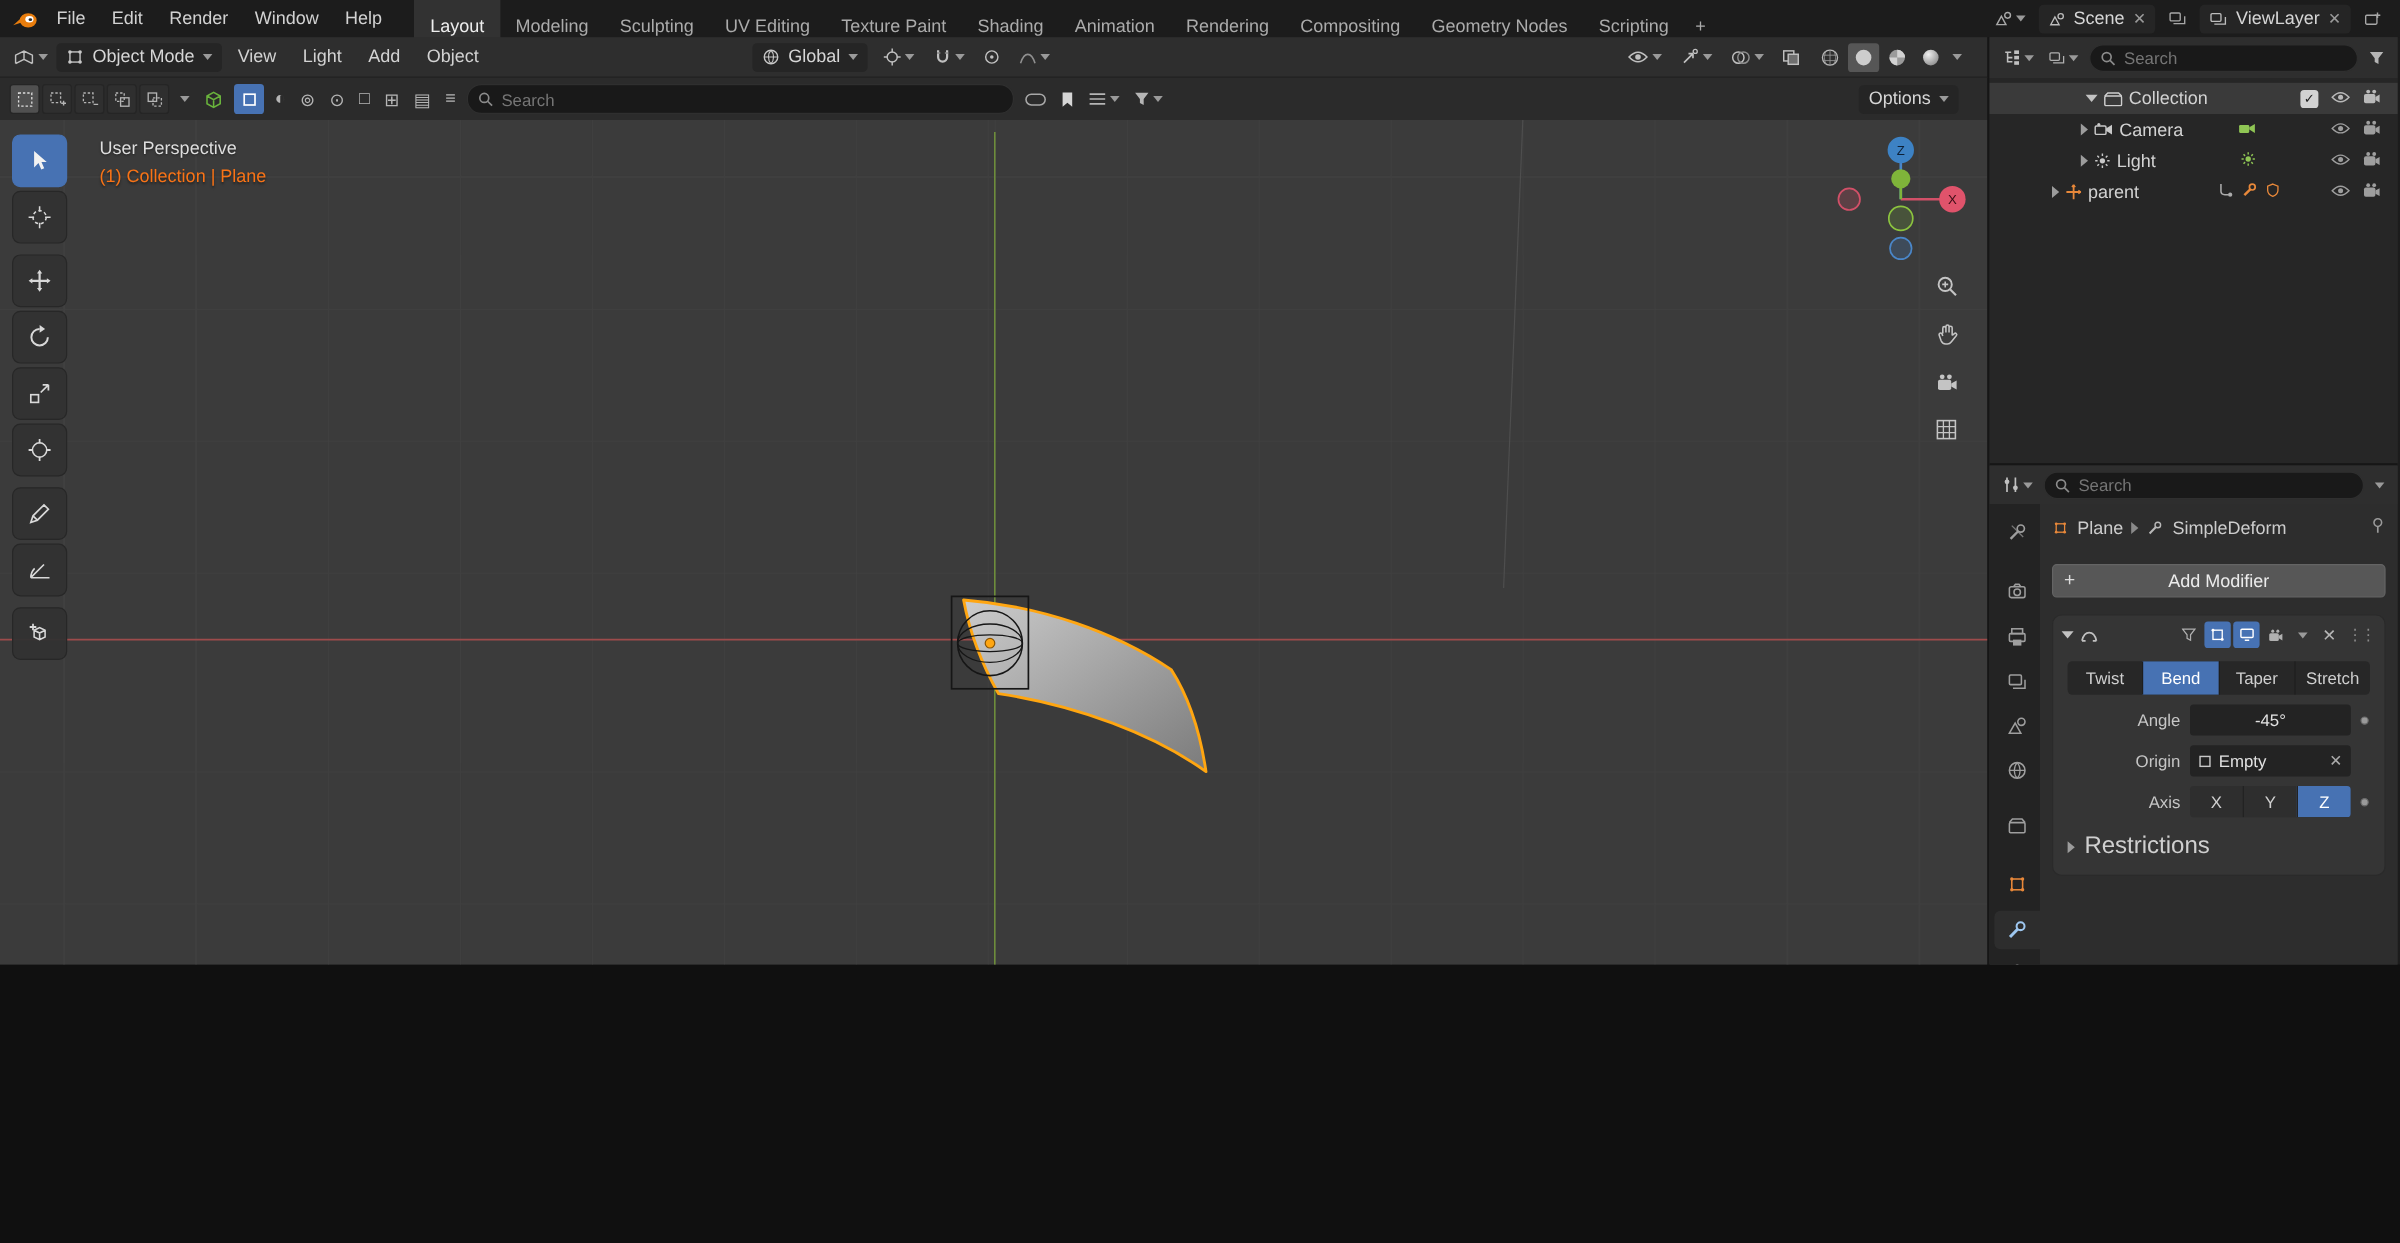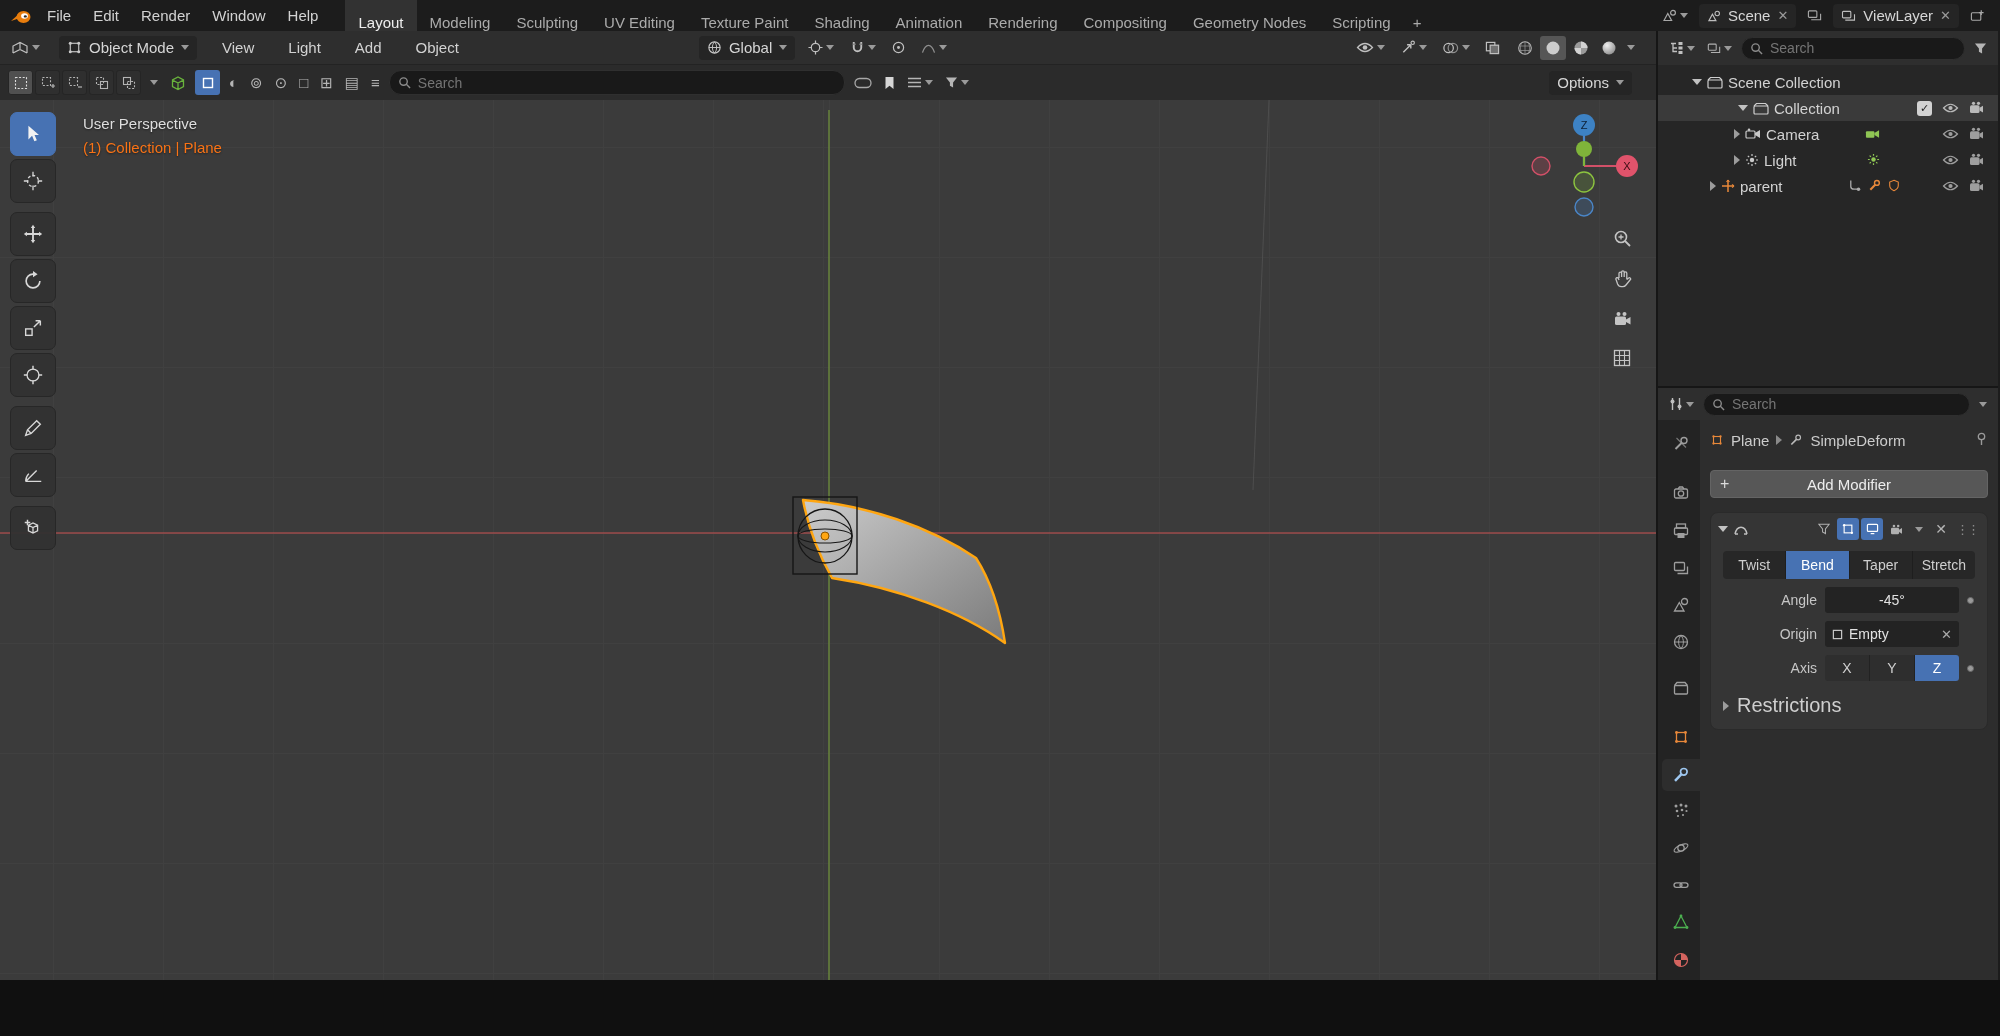--- a/index.html
+++ b/index.html
@@ -1,18 +1,18 @@
 <!DOCTYPE html>
 <html><head>
 <meta charset="utf-8">
 <style>
   *{margin:0;padding:0;box-sizing:border-box;user-select:none}
   html,body{background:#101010}
   body{font-family:"Liberation Sans","DejaVu Sans",sans-serif;color:#d6d6d6}
-  .app{position:relative;width:2000px;height:980px;background:#1c1c1c;overflow:hidden;font-size:15px}
+  .app{position:relative;width:2000px;height:804px;background:#1c1c1c;overflow:hidden;font-size:15px}
 
   
   .topbar{height:31px;display:flex;align-items:stretch;background:#1c1c1c;padding:0 6px}
   .tb-left{display:flex;align-items:center}
   .logo{width:30px;display:flex;align-items:center;justify-content:center}
   .menus{display:flex;align-items:center}
   .menus .mi{padding:0 11px;color:#d2d2d2;cursor:default}
   .ws-tabs{display:flex;align-items:flex-end;margin-left:16px}
   .ws-tab{padding:19px 13px 6px;color:#ababab;border-radius:5px 5px 0 0;white-space:nowrap}
   .ws-tab.active{background:#323232;color:#eeeeee}
@@ -23,21 +23,21 @@
   .iconbtn{display:flex;align-items:center;gap:3px;padding:2px 3px;border-radius:3px}
 
   .caret{width:0;height:0;border-left:4px solid transparent;border-right:4px solid transparent;border-top:5px solid #9a9a9a;display:inline-block}
   .exp-d{width:0;height:0;border-left:5px solid transparent;border-right:5px solid transparent;border-top:6px solid #c2c2c2;display:inline-block}
   .exp-r{width:0;height:0;border-top:5px solid transparent;border-bottom:5px solid transparent;border-left:6px solid #9c9c9c;display:inline-block}
 
   
   .workarea{display:flex;height:1005px}
   .vp-col{width:1658px;display:flex;flex-direction:column;border-right:2px solid #161616}
 
-  .vp-header{height:33px;background:#2e2e2e;display:flex;align-items:center;padding:0 8px;gap:16px}
+  .vp-header{height:33px;background:#2e2e2e;display:flex;align-items:center;padding:0 8px;gap:4px}
   .vp-header .mi{padding:0 9px;color:#d2d2d2}
   .vph-center{display:flex;align-items:center;gap:10px;margin-left:215px}
   .vph-right{display:flex;align-items:center;gap:9px;margin-left:auto;padding-right:10px}
   .shading{display:flex;align-items:center;gap:2px}
   .shade{width:26px;height:24px;display:flex;align-items:center;justify-content:center;border-radius:3px}
   .shade.on{background:#565656}
 
   .vp-tools{height:36px;background:#2b2b2b;border-top:1px solid #232323;display:flex;align-items:center;padding:0 8px;gap:6px}
   .selmode{display:flex;gap:2px}
   .smbtn{width:25px;height:25px;background:#2f2f2f;border:1px solid #252525;border-radius:3px;display:flex;align-items:center;justify-content:center}
@@ -565,28 +565,20 @@
               </svg>
             <input type="text" placeholder="Search" style="">
           </div>
           <span class="iconbtn">
             <svg width="13" height="13" viewBox="0 0 14 13">
                 <path d="M1 1 H13 L8.7 6.5 V11.8 L5.3 10 V6.5 Z" fill="#b5b5b5"></path>
               </svg>
           </span>
         </div>
         <div class="orows">
-          <div class="orow" style="padding-left:34px">
-            <i class="exp-d"></i>
-            <svg width="16" height="13" viewBox="0 0 16 13">
-                <rect x="1" y="4" width="14" height="8" rx="1" fill="none" stroke="#cfcfcf" stroke-width="1.2"></rect>
-                <path d="M1 4 L3.5 1.5 H12.5 L15 4" fill="none" stroke="#cfcfcf" stroke-width="1.2"></path>
-              </svg>
-            <span class="rt">Scene Collection</span>
-          </div>
           <div class="orow sel" style="padding-left:80px">
             <i class="exp-d"></i>
             <svg width="16" height="13" viewBox="0 0 16 13">
                 <rect x="1" y="4" width="14" height="8" rx="1" fill="none" stroke="#cfcfcf" stroke-width="1.2"></rect>
                 <path d="M1 4 L3.5 1.5 H12.5 L15 4" fill="none" stroke="#cfcfcf" stroke-width="1.2"></path>
               </svg>
             <span class="rt">Collection</span>
             <span class="rowR">
               <span class="chk" style="width:15px;height:15px;border-radius:3px;background:#d2d2d2;color:#222;font-size:11px;display:flex;align-items:center;justify-content:center">✓</span>
               <span><svg width="17" height="12" viewBox="0 0 17 12">

